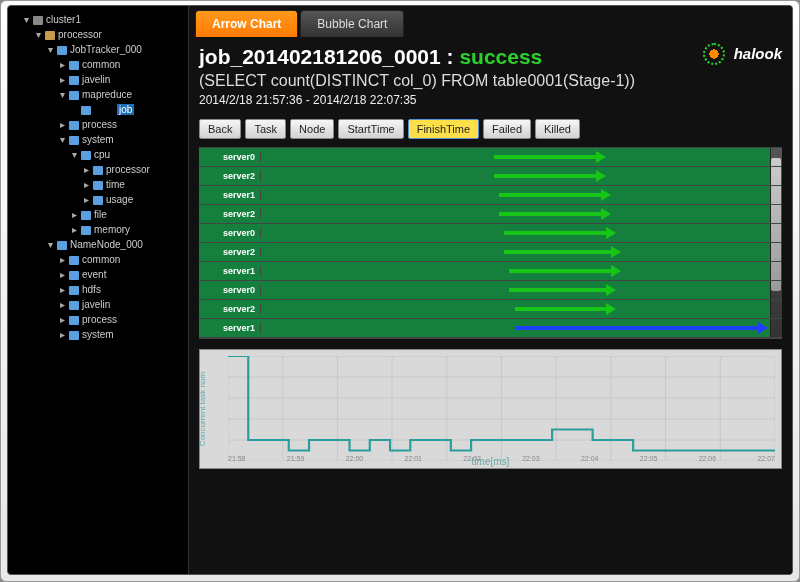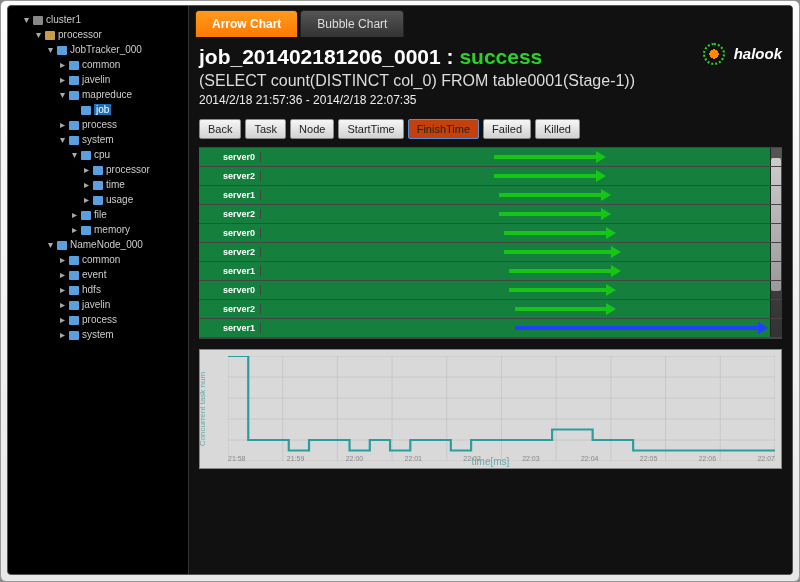--- a/index.html
+++ b/index.html
@@ -14,38 +14,38 @@
   .workarea { flex:1; margin:4px 6px 6px 6px; background:#000; border:1px solid #555; border-radius:4px; display:flex; overflow:hidden; }
   
   .tree { width:180px; color:#ccc; font-size:10px; padding:6px 4px; overflow:auto; }
   .tree ul { list-style:none; padding-left:12px; }
   .tree li { line-height:15px; white-space:nowrap; }
   .tree .tw { display:inline-block; width:8px; color:#aaa; cursor:pointer;}
   .tree .ic { display:inline-block; width:10px; height:9px; margin:0 3px 0 1px; vertical-align:middle;}
   .ic-folder { background:#5aa0e0; border-radius:1px;}
   .ic-db     { background:#888; border-radius:1px;}
   .ic-host   { background:#c99a4a; border-radius:1px;}
-  .tree .sel { background:#1e6fb8; color:#fff; padding:0 2px;}
+  .tree .sel { background:#1e6fb8; color:#fff; padding:0 2px;margin-left:23px;}
   
   .main { flex:1; display:flex; flex-direction:column; border-left:1px solid #333;}
   .tabs { display:flex; background:#111; padding:4px 6px 0 6px; gap:0;}
   .tab { font-size:12px; color:#ddd; padding:6px 16px; background:linear-gradient(#555,#333); border:1px solid #222; border-bottom:none; border-radius:4px 4px 0 0; cursor:pointer; margin-right:2px;}
   .tab.active { background:linear-gradient(#ff9a1e,#ff7a00); color:#fff; font-weight:bold;}
   .content { flex:1; background:#111; padding:8px 10px 4px 10px; display:flex; flex-direction:column; overflow:hidden;}
   .hdrrow { display:flex; justify-content:space-between; align-items:flex-start;}
   .jobtitle { font-size:21px; font-weight:bold; color:#fff; }
   .jobtitle .status { color:#2bd12b; }
   .subtitle { font-size:16px; color:#ddd; margin-top:3px;}
   .timerange { font-size:12px; color:#eee; margin-top:3px;}
   .halook { display:flex; align-items:center; gap:12px; font-size:15px; font-weight:bold; color:#fff; font-style:italic;}
   .halook .sun { width:16px; height:16px; border-radius:50%; background:radial-gradient(circle,#ff8a00 40%,transparent 42%); position:relative;}
   .halook .sun::before{content:"";position:absolute;inset:-3px;border-radius:50%;border:2px dotted #2bd12b;}
   .btnrow { display:flex; gap:4px; margin-top:12px;}
   .btnrow button { font-size:11px; background:linear-gradient(#f6f6f6,#d2d2d2); border:1px solid #888; padding:3px 8px; cursor:pointer; color:#222; border-radius:2px;}
-  .btnrow button.sel { background:#c2410c; border-color:#5a8fd8;}
+  .btnrow button.sel { background:#fde047; border-color:#5a8fd8;}
   
   .arrowwrap { margin-top:8px; border-top:1px solid #444; border-bottom:1px solid #444; position:relative; background:#15803d;}
   .arrowwrap .scrolltrack { position:absolute; right:0; top:0; bottom:0; width:12px; background:linear-gradient(#555,#333); border-left:1px solid #222;}
   .arrowwrap .scrollthumb { position:absolute; right:1px; width:10px; background:linear-gradient(#ccc,#999); border-radius:2px;}
   .rowline { display:flex; align-items:center; height:19px; border-bottom:1px solid #444; position:relative;}
   .rowlabel { width:62px; font-size:9px; font-weight:bold; color:#fff; text-align:right; padding-right:5px; border-right:1px solid #444;}
   .rowtrack { flex:1; position:relative; height:100%; margin-right:14px;}
   .arrow { position:absolute; top:3px; height:12px; }
   .arrow .shaft { position:absolute; top:4px; left:0; right:8px; height:4px;}
   .arrow .head  { position:absolute; right:0; top:0; width:0; height:0; border-top:6px solid transparent; border-bottom:6px solid transparent;}

